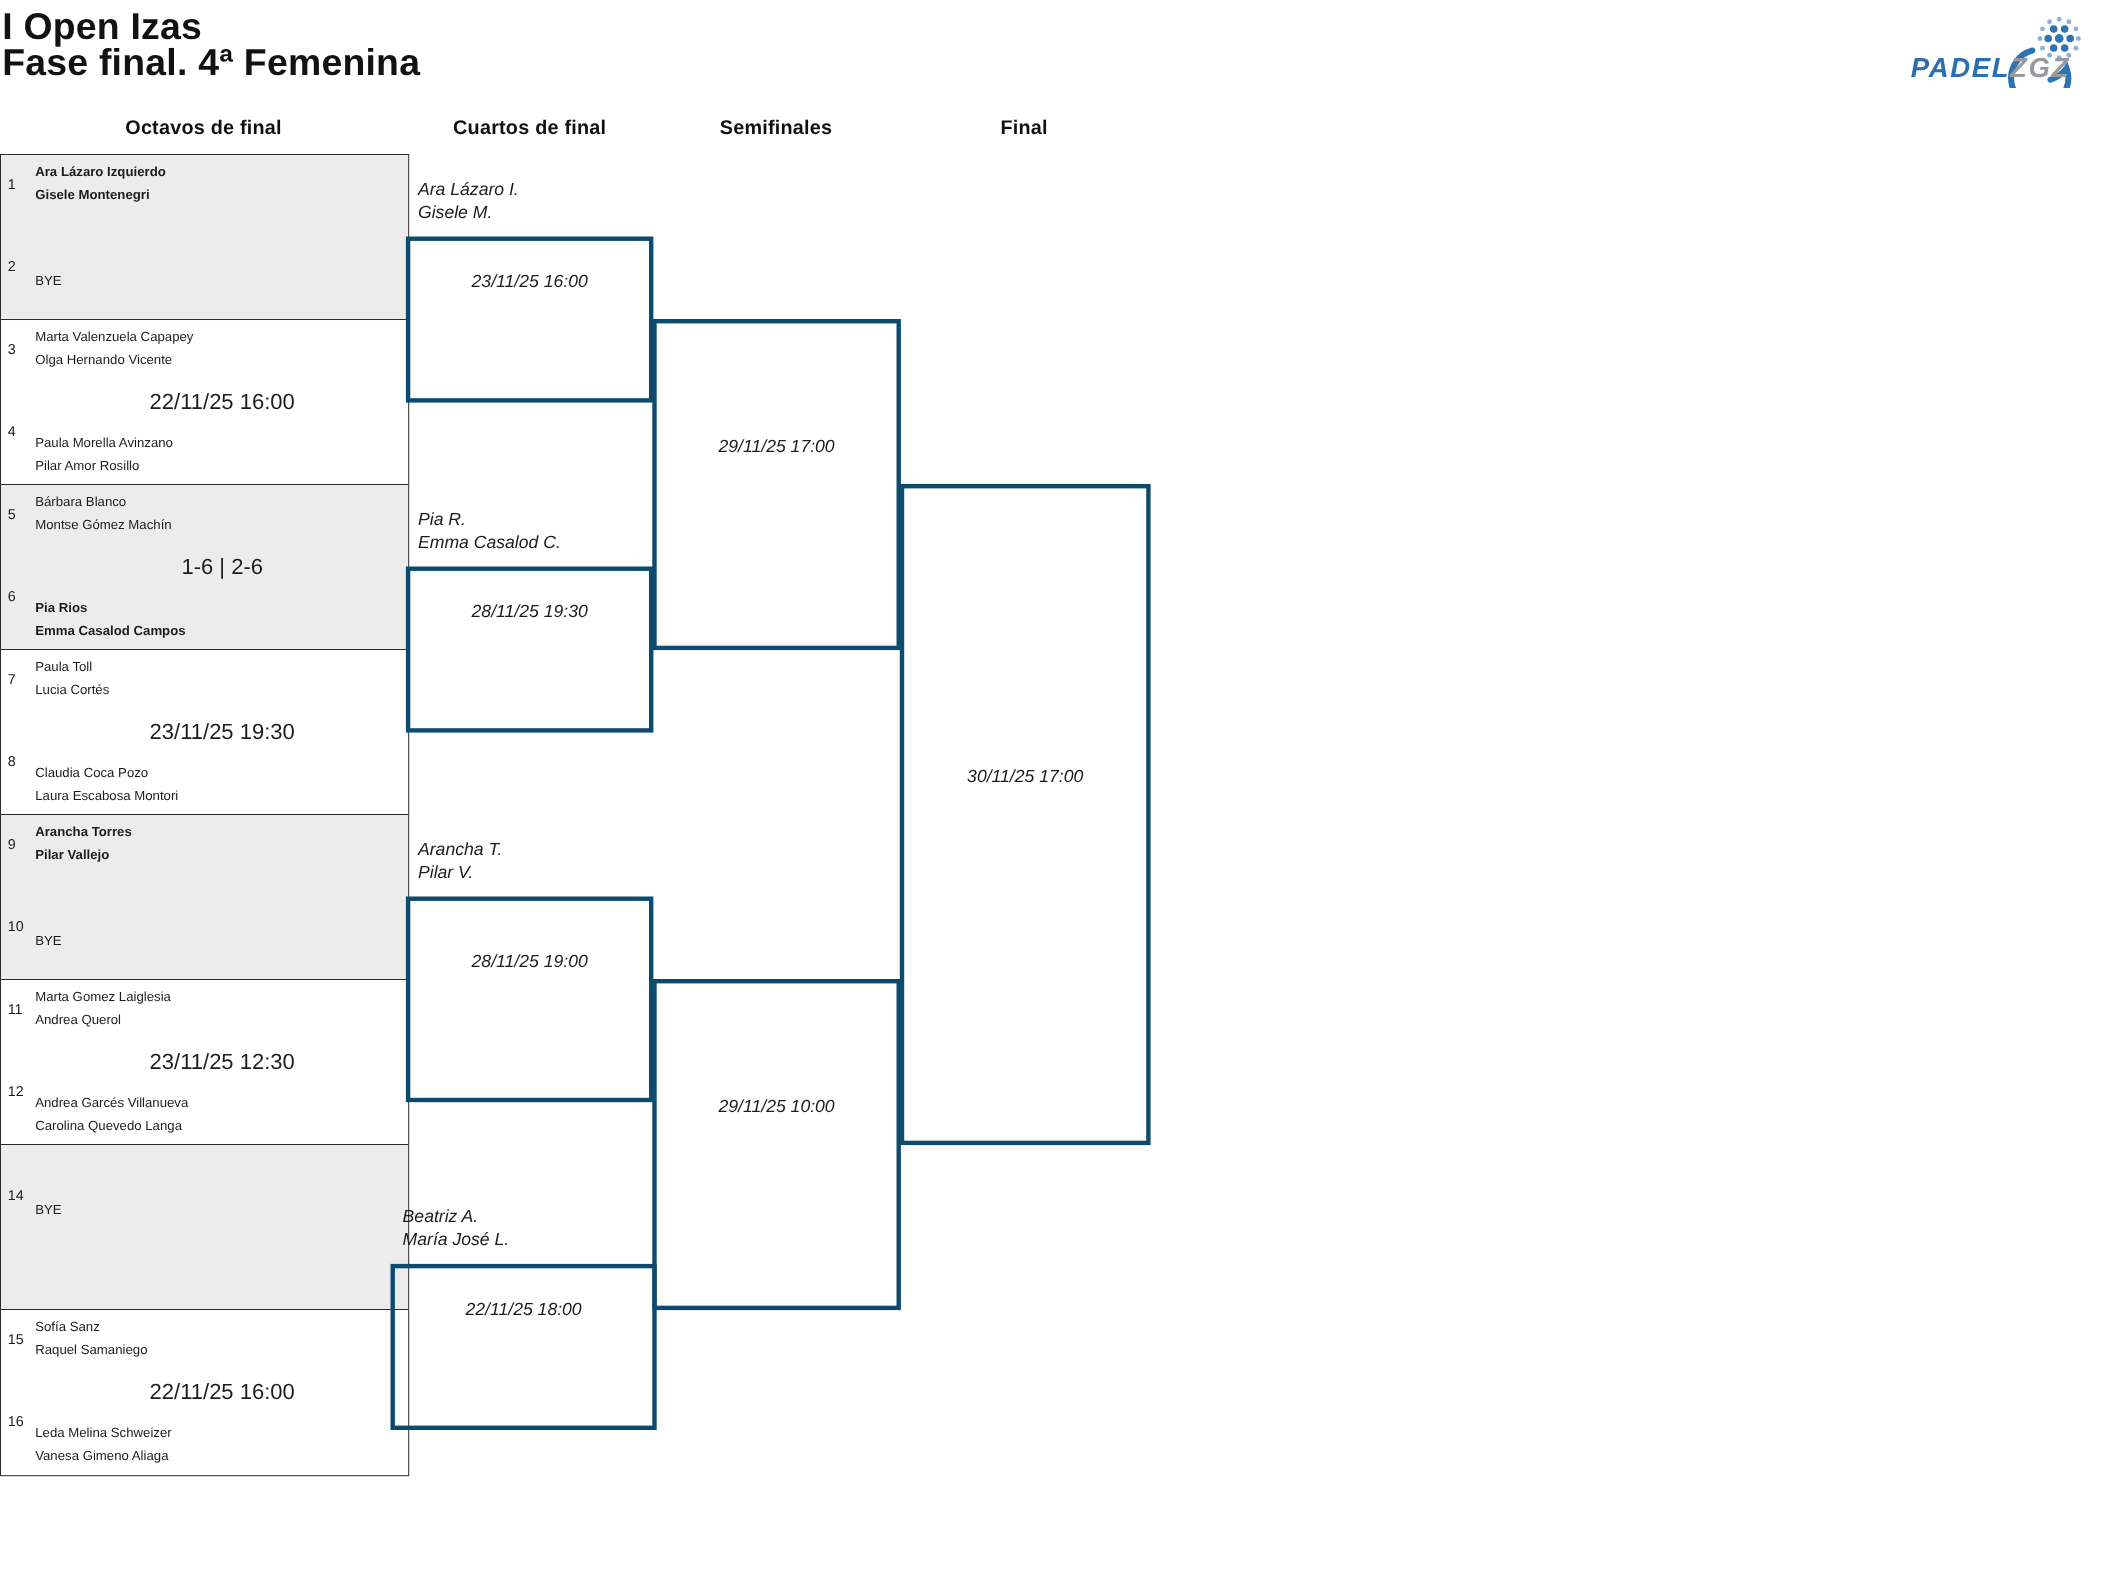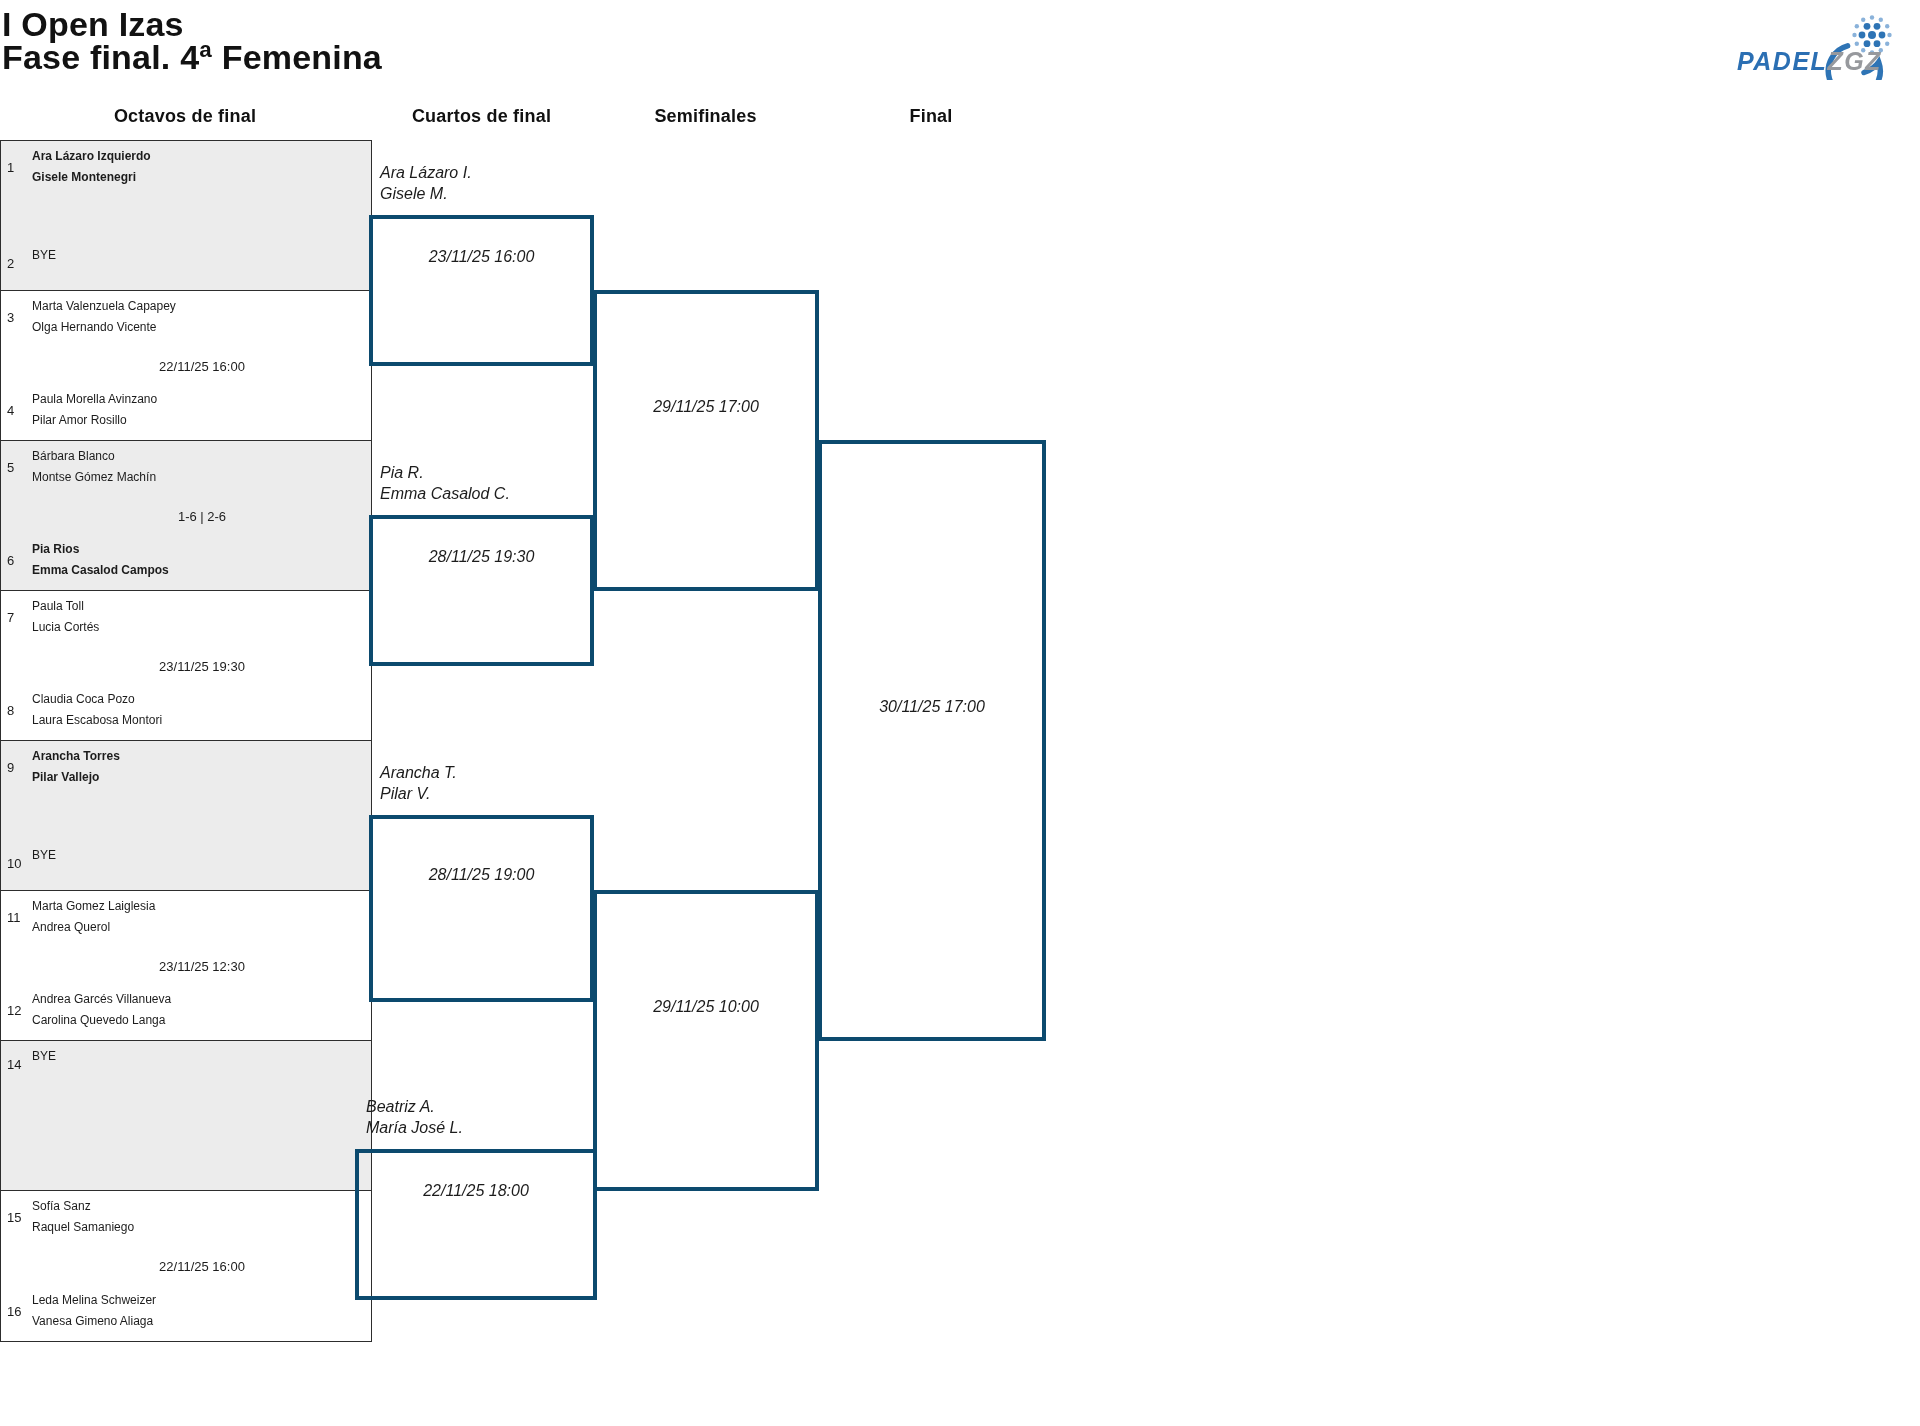--- a/index.html
+++ b/index.html
@@ -18,25 +18,25 @@
   
   .r16{position:absolute;left:0;top:140px;width:370px;border:1px solid #2d2d2d;box-sizing:content-box;}
   .match{position:relative;height:150px;box-sizing:border-box;border-bottom:1px solid #2d2d2d;
          display:flex;flex-direction:column;justify-content:space-between;background:#ffffff;}
   .match:last-child{border-bottom:none;}
   .match.decided{background:#ececec;}
   .team{display:flex;align-items:center;gap:7px;padding:5px 8px 5px 6px;}
   .team.b{padding-bottom:9px;}
   .seed{flex:0 0 18px;width:18px;font-size:13px;color:#1c1c1c;}
   .names{font-size:12px;line-height:21px;}
-  .team.b .names{min-height:36px;}
+  .team.b .names{min-height:36px;margin-top:44px;}
   .winner .names{font-weight:700;}
   .nline{display:block;white-space:nowrap;}
   .center-note{position:absolute;left:0;right:0;top:50%;transform:translateY(-50%);
-               text-align:center;font-size:13px;color:#1c1c1c;margin-left:32px;}
+               text-align:center;font-size:20px;color:#1c1c1c;margin-left:32px;}
   
   .bbox{position:absolute;border:4px solid #0c4a6e;box-sizing:border-box;font-style:italic;}
   .bbox .date{position:absolute;left:0;right:0;top:calc(50% - 34px);transform:translateY(-50%);
               text-align:center;font-size:16px;color:#1c1c1c;}
   .qualified{position:absolute;left:7px;bottom:calc(100% + 15px);font-size:16px;line-height:21px;color:#1c1c1c;}
 </style>
 </head>
 <body>
 
 <div class="titles">

